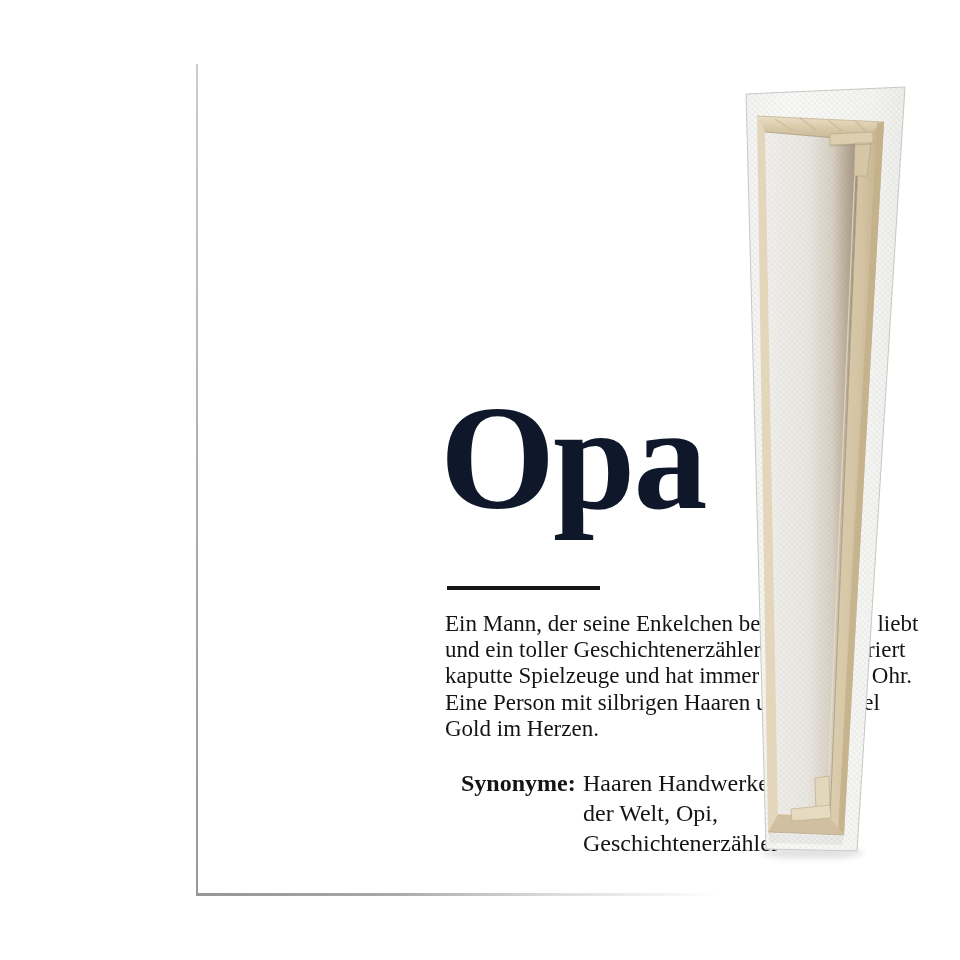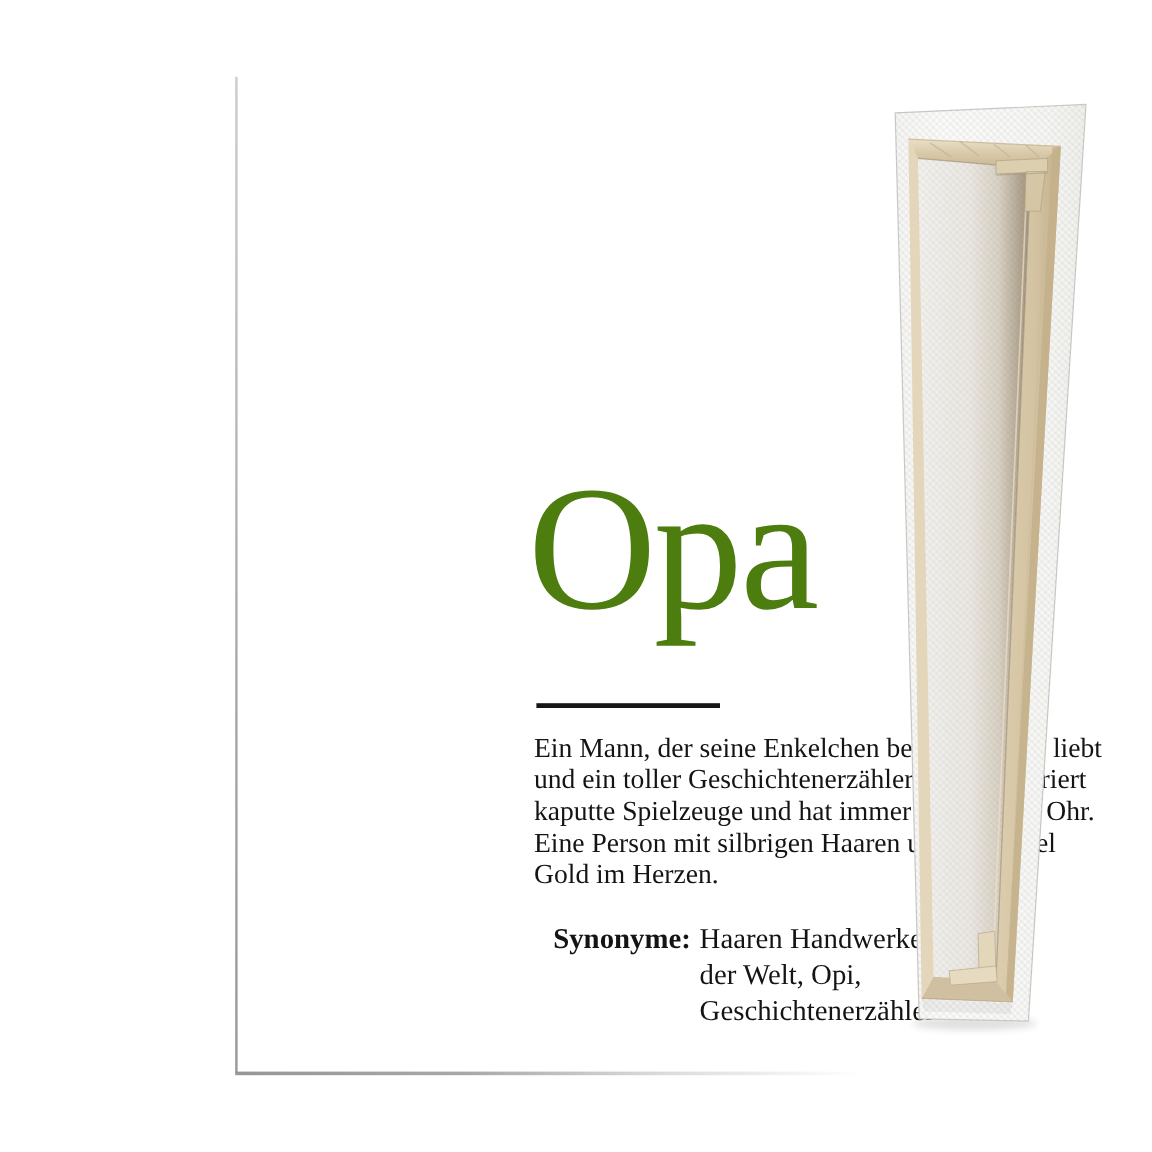--- a/index.html
+++ b/index.html
@@ -39,23 +39,23 @@
       rgba(176,176,176,0.45) 65%,
       rgba(180,180,180,0.0) 95%);
   }
 
   .poster-title {
     position: absolute;
     left: 243px; top: 320px;
     margin: 0;
     font-size: 148px;
     line-height: 1;
-    font-weight: 400;
+    font-weight: 700;
     letter-spacing: -2px;
-    color: #4d7c0f;
+    color: #0f172a;
     white-space: nowrap;
   }
   .poster-subtitle {
     position: absolute;
     left: 246px; top: 469px;
     font-size: 34px;
     line-height: 40px;
     letter-spacing: 0.2px;
     color: #161616;
     white-space: nowrap;

